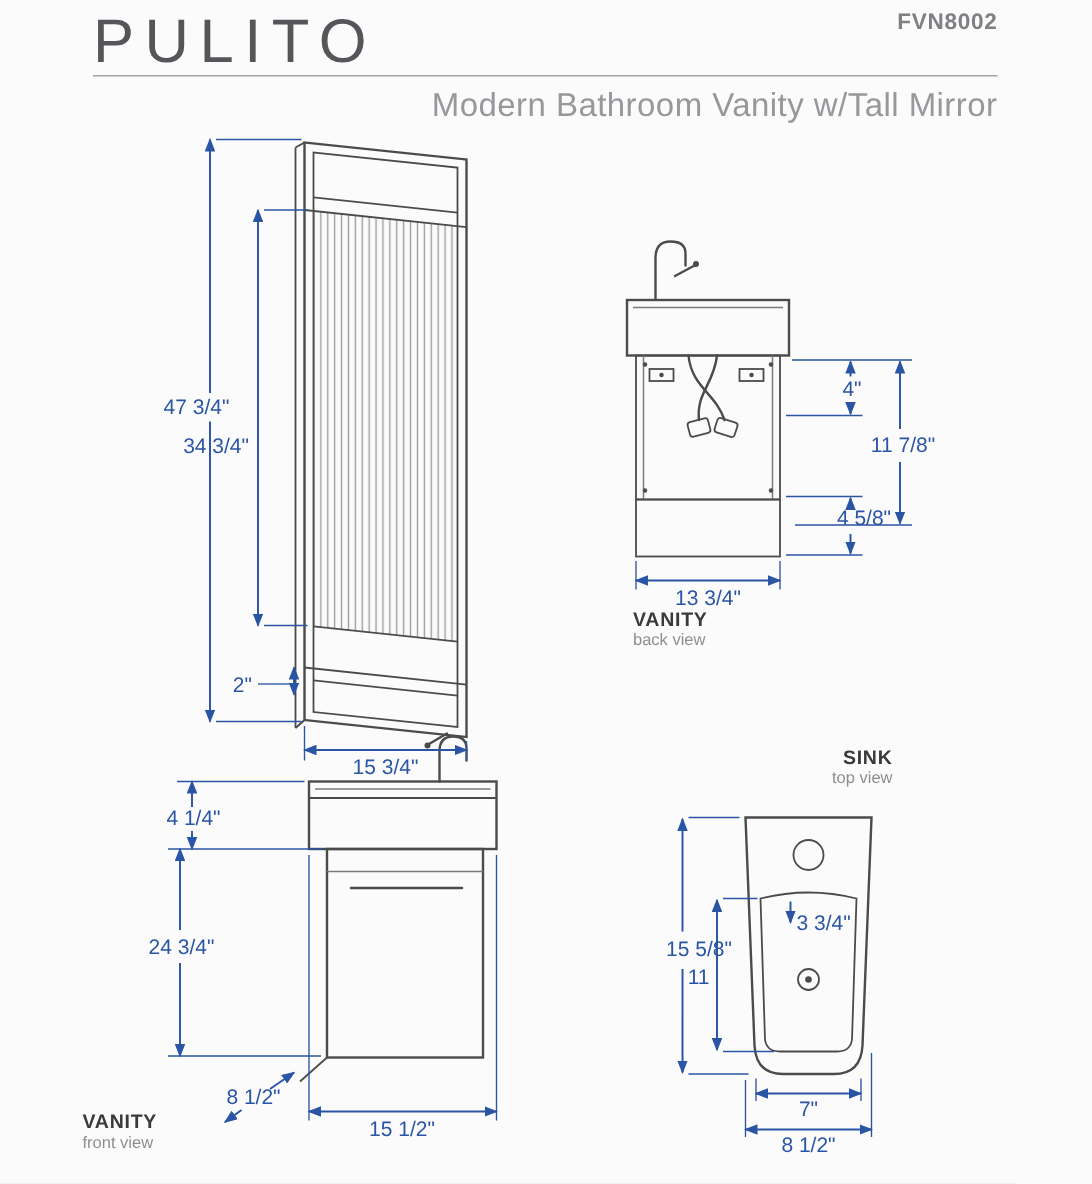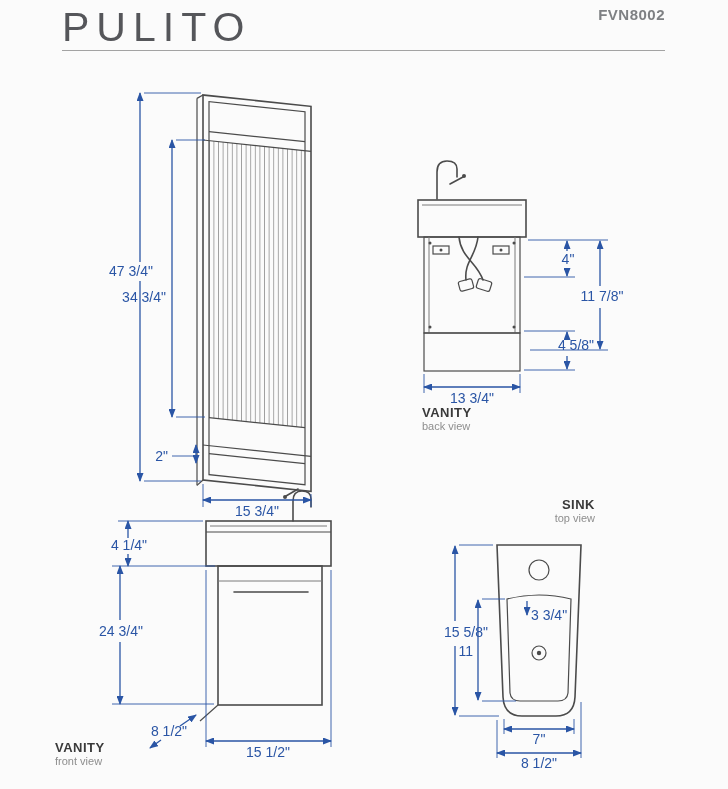--- a/index.html
+++ b/index.html
@@ -23,20 +23,21 @@
 </style>
 </head>
 <body>
 
 <div class="page">
 
   <div class="hdr">
     <h1>PULITO</h1>
     <div class="model">FVN8002</div>
     <div class="rule"></div>
+    <div class="subtitle">Modern Bathroom Vanity w/Tall Mirror</div>
   </div>
 
   <svg width="728" height="789" viewBox="0 0 728 789">
     <defs>
       <marker id="ae" markerWidth="9" markerHeight="7" refX="8" refY="3.5" orient="auto" markerUnits="userSpaceOnUse">
         <path d="M0,0 L9,3.5 L0,7 Z" fill="#2a55a5"></path>
       </marker>
       <marker id="as" markerWidth="9" markerHeight="7" refX="1" refY="3.5" orient="auto" markerUnits="userSpaceOnUse">
         <path d="M9,0 L0,3.5 L9,7 Z" fill="#2a55a5"></path>
       </marker>

